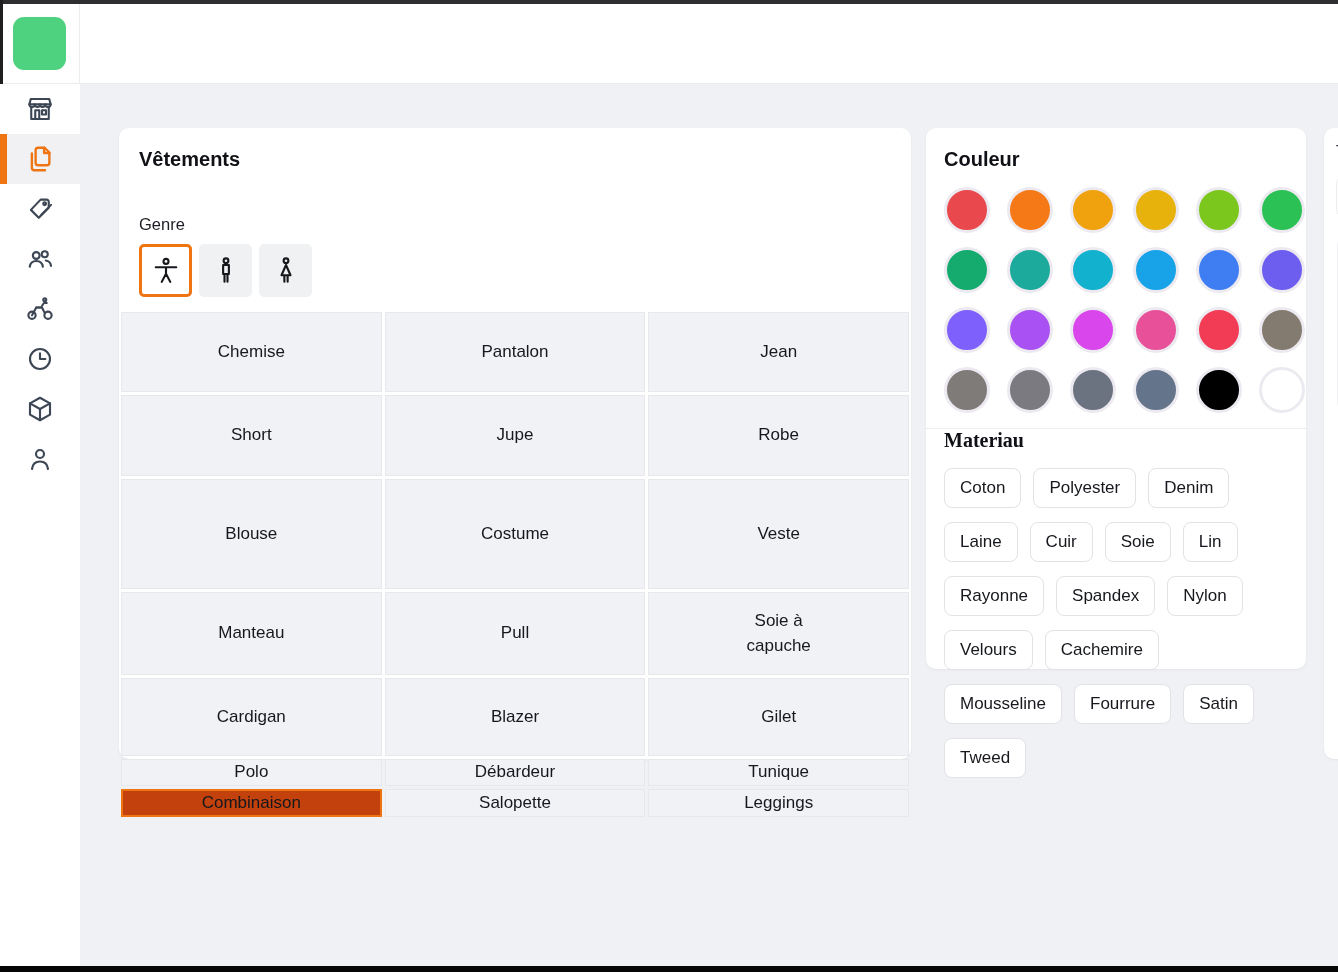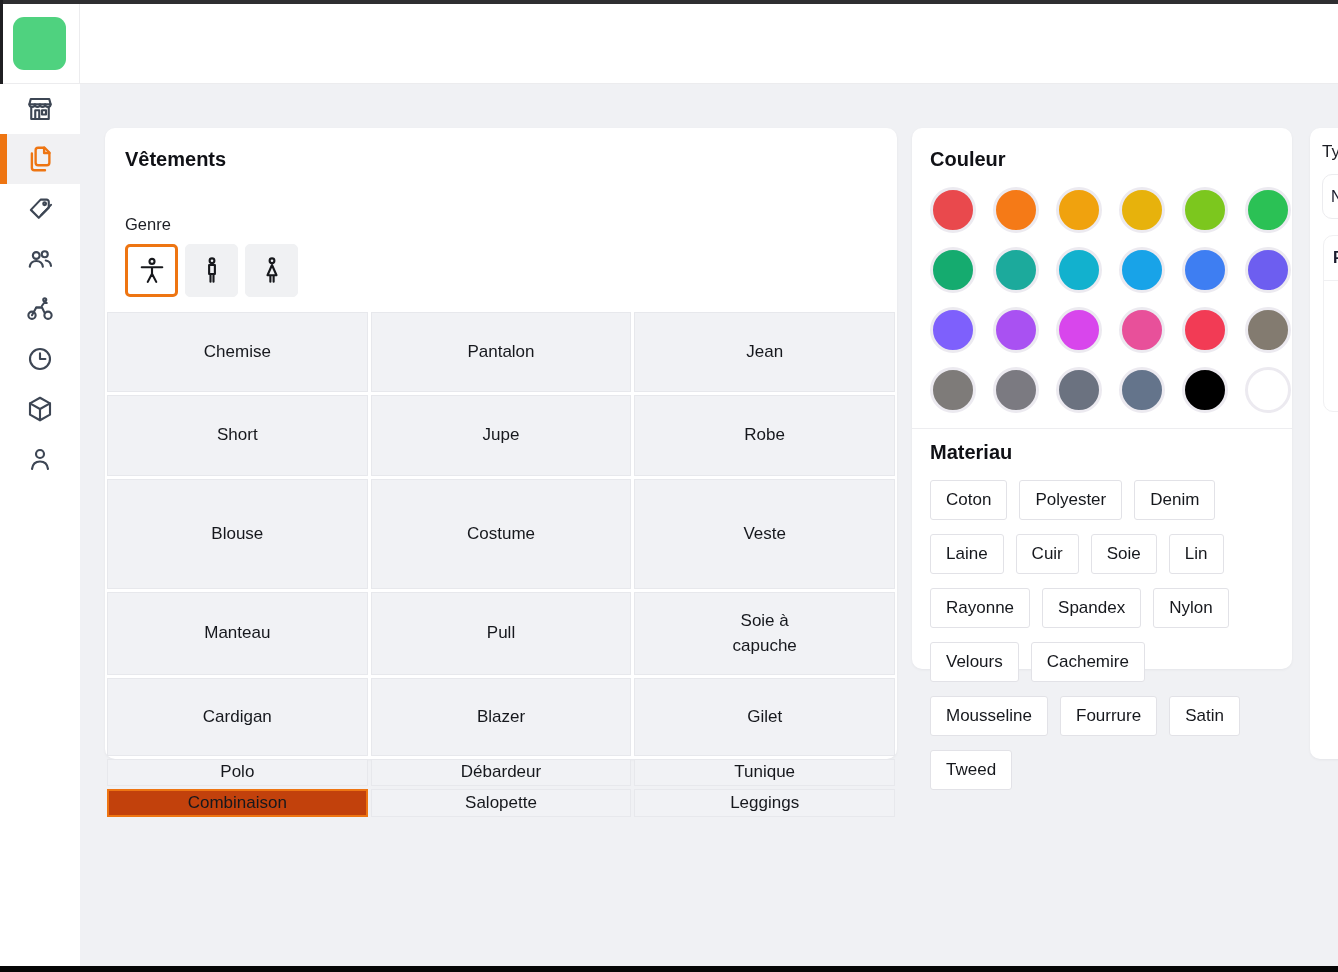--- a/index.html
+++ b/index.html
@@ -25,21 +25,21 @@
 
   
   .app-body { display:flex; height:882px; }
   .sidebar { width:80px; background:#fff; flex:0 0 80px; }
   .side-item { height:50px; display:flex; align-items:center; justify-content:center; position:relative; cursor:pointer; }
   .side-item.active { background:#f1f1f3; }
   .side-item.active::before { content:""; position:absolute; left:0; top:0; bottom:0; width:7px; background:var(--accent); }
   .side-item svg { width:30px; height:30px; stroke:#3d4654; fill:none; stroke-width:1.7; stroke-linecap:round; stroke-linejoin:round; }
   .side-item.active svg { stroke:var(--accent); stroke-width:1.9; }
 
-  .main { flex:1; background:#f0f1f4; padding:44px 0 0 25px; display:flex; align-items:flex-start; overflow:hidden; }
+  .main { flex:1; background:#f0f1f4; padding:44px 0 0 39px; display:flex; align-items:flex-start; overflow:hidden; }
   .card { background:#fff; border-radius:10px; box-shadow:0 1px 3px rgba(25,25,35,.05); }
 
   
   .panel-vetements { width:792px; height:631px; flex:0 0 792px; }
   .panel-title { font-size:20px; font-weight:bold; color:#101116; }
   .panel-vetements .panel-title { margin:20px 0 0 20px; }
   .genre-label { font-size:16.5px; color:#1c1e24; margin:44px 0 0 20px; }
   .genre-row { display:flex; gap:7px; margin:10px 0 0 20px; }
   .genre-btn { width:53px; height:53px; border-radius:5px; background:#f0f1f3; border:1px solid #f0f1f3;
                display:flex; align-items:center; justify-content:center; cursor:pointer; }
@@ -52,23 +52,23 @@
           text-align:center; font-size:17px; color:#16181d; cursor:pointer; }
   .cell.selected { background:#c2410c; border:2.5px solid var(--accent); }
   .cell span { display:inline-block; line-height:1.45; }
   .cell.wrap span { max-width:80px; }
 
   
   .panel-couleur { width:380px; height:541px; margin-left:15px; flex:0 0 380px; padding:20px 18px 0 18px; }
   .swatch-grid { margin-top:16px; display:grid; grid-template-columns:repeat(6,46px); gap:14px 17px; }
   .swatch { width:46px; height:46px; border-radius:50%; border:3px solid #eceaf0; cursor:pointer; }
   .divider { height:1px; background:#ededf0; margin:15px -18px 0 -18px; }
-  .panel-couleur .materiau-title { margin-top:12px; }
+  .panel-couleur .materiau-title { margin-top:0;font-family:Liberation Serif, serif; }
   .chip-wrap { margin-top:16px; display:flex; flex-wrap:wrap; gap:14px 12px; }
-  .chip { border:1px solid #e2e2e7; border-radius:3px; background:#fff; padding:9px 15px;
+  .chip { border:1px solid #e2e2e7; border-radius:8px; background:#fff; padding:9px 15px;
           font-size:17px; color:#16181d; cursor:pointer; white-space:nowrap; }
 
   
   .panel-type { width:240px; height:631px; margin-left:18px; flex:0 0 240px; padding:14px 0 0 12px; }
   .type-title { font-size:17px; color:#1c1e24; }
   .type-chip { margin-top:12px; width:200px; height:45px; border:1px solid #ececef; border-radius:10px;
                display:flex; align-items:center; padding-left:8px; font-size:16px; color:#1a1c2e; cursor:pointer; }
   .type-section { margin-top:16px; margin-left:1px; width:210px; border:1px solid #f0f0f2; border-radius:10px; }
   .type-section-head { padding:13px 0 13px 9px; font-size:16px; font-weight:bold; color:#1a1c2e; border-bottom:1px solid #f0f0f2; }
   .type-section-body { height:130px; }

